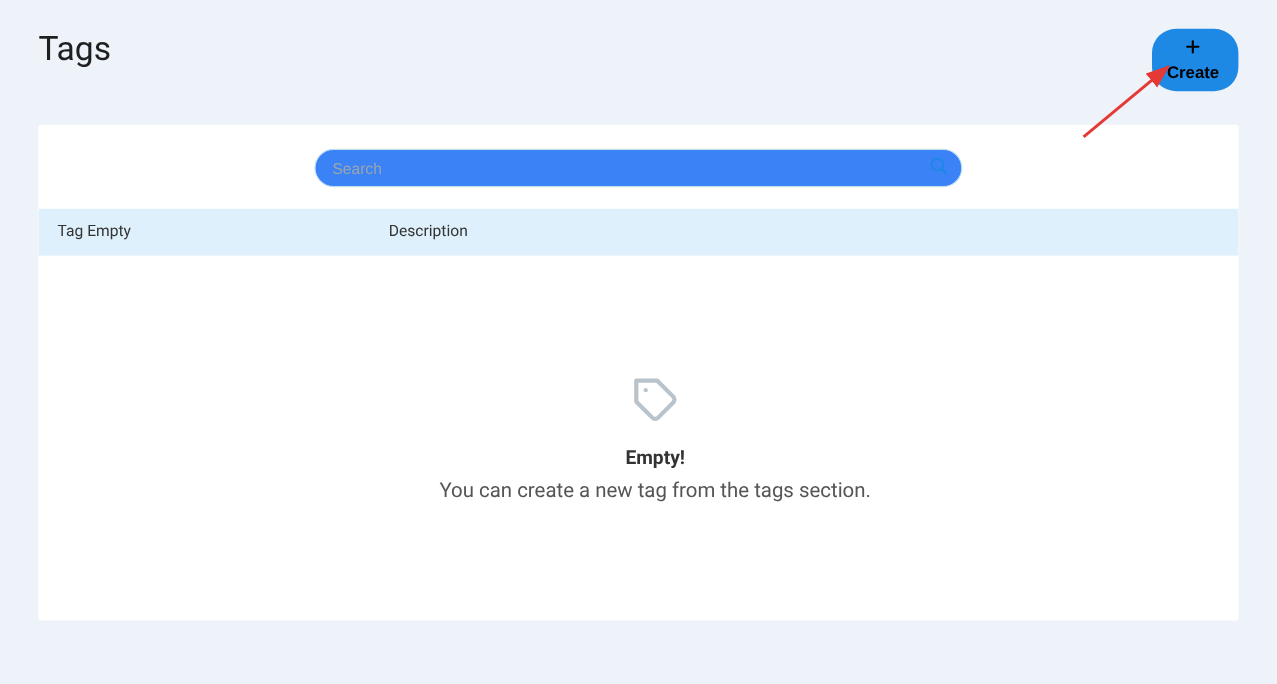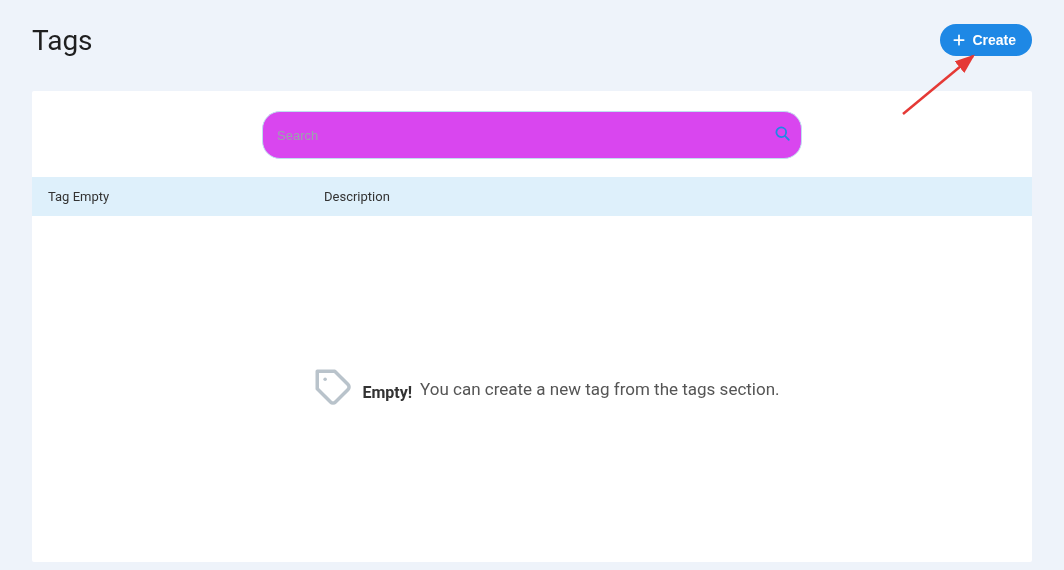--- a/index.html
+++ b/index.html
@@ -24,52 +24,53 @@
       font-weight: 400;
       color: #1f1f1f;
       margin-bottom: 6px;
     }
     .page-subtitle {
       font-size: 13px;
       color: #555;
     }
     .create-btn {
       background: #1e88e5;
-      color: #ffffff;
+      color: #000000;
       border: none;
       border-radius: 20px;
       padding: 8px 16px 8px 12px;
       font-size: 14px;
       font-weight: 600;
       display: inline-flex;
       align-items: center;
       gap: 6px;
       cursor: pointer;
+      flex-direction: column;
     }
     .create-btn svg { display: block; }
     .card {
       background: #fff;
       margin: 18px 32px 18px 32px;
       border-radius: 2px;
       overflow: hidden;
     }
     .search-wrap {
       padding: 20px 0 18px 0;
       display: flex;
       justify-content: center;
     }
     .search-box {
       width: 540px;
-      height: 48px;
+      height: 32px;
       border: 1px solid #bfe0ef;
       border-radius: 18px;
       display: flex;
       align-items: center;
       padding: 0 10px 0 14px;
-      background: #d946ef;
+      background: #3b82f6;
     }
     .search-input {
       flex: 1;
       border: none;
       outline: none;
       font-size: 13px;
       color: #333;
       background: transparent;
     }
     .search-input::placeholder { color: #9aa5ad; }
@@ -78,22 +79,23 @@
       background: #def0fb;
       display: flex;
       padding: 12px 16px;
       font-size: 13px;
       color: #333;
     }
     .col-name { flex: 0 0 276px; }
     .col-desc { flex: 0 0 276px; }
     .col-status { flex: 1; }
     .empty-state {
-      height: 346px;
+      height: 304px;
       display: flex;
+      flex-direction: column;
       align-items: center;
       justify-content: center;
       gap: 8px;
       margin-left: 28px;
     }
     .empty-icon { color: #b9c3cb; }
     .empty-title {
       font-size: 16px;
       font-weight: 700;
       color: #333;

